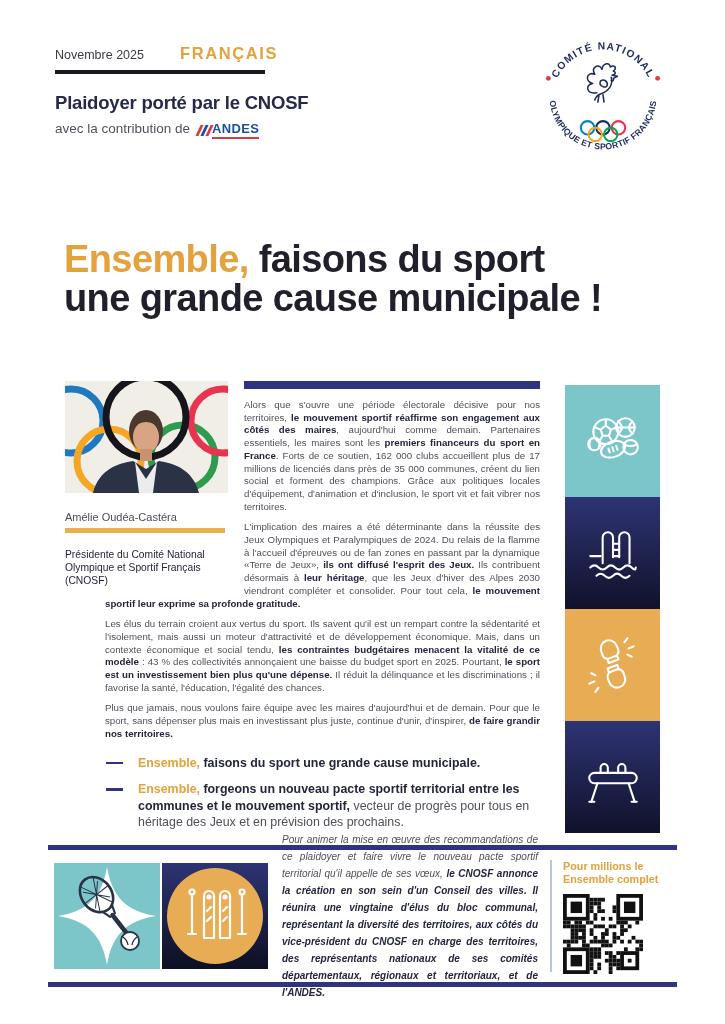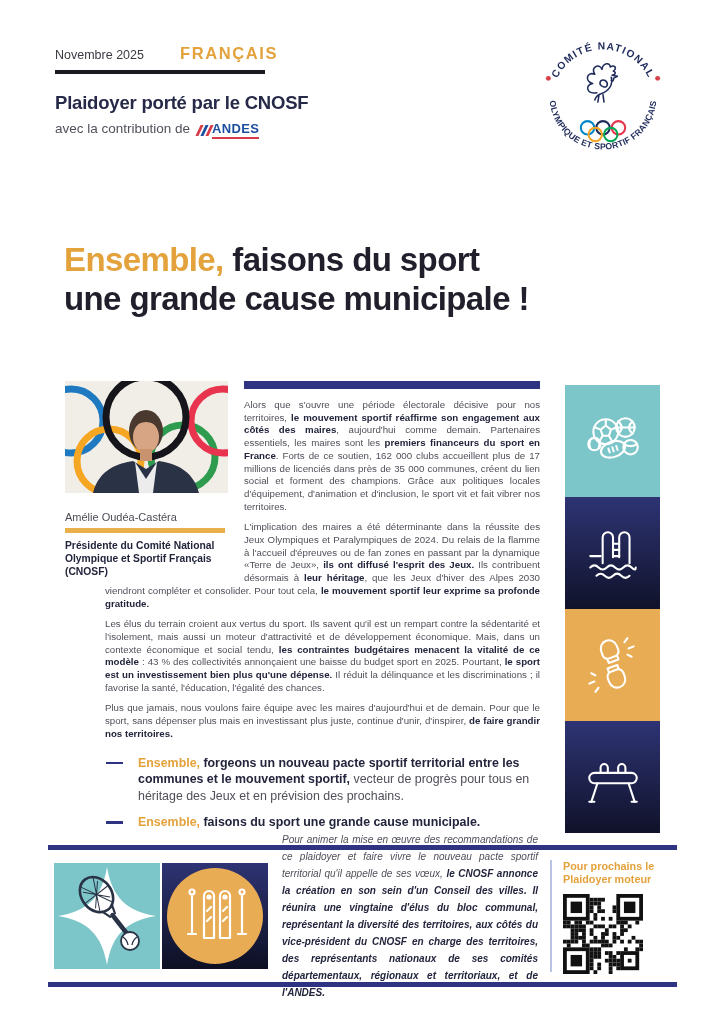--- a/index.html
+++ b/index.html
@@ -18,30 +18,30 @@
   .andes{display:inline-flex;align-items:center;gap:1px;}
   .andes-stripes{display:inline-flex;gap:2px;}
   .andes-stripes i{display:block;width:3px;height:11px;transform:skewX(-25deg);}
   .andes-text{font-size:13px;font-weight:bold;color:#1B4E9E;letter-spacing:0.3px;
               border-bottom:2px solid #D63B47;padding-bottom:1px;}
 
   
   .cnosf{position:absolute;left:536px;top:33px;width:134px;height:134px;}
 
   
-  .hero{position:absolute;left:64px;top:240px;width:620px;font-size:33px;line-height:39px;
+  .hero{position:absolute;left:64px;top:240px;width:620px;font-size:38px;line-height:39px;
         font-weight:bold;letter-spacing:-0.6px;color:#201F2B;}
 
   
   .article{position:absolute;left:105px;top:381px;width:435px;}
   .figure{float:left;width:163px;margin-left:-40px;margin-right:16px;margin-bottom:6px;}
   .photo{width:163px;height:112px;overflow:hidden;position:relative;background:#f2efe8;}
   .p-name{margin-top:18px;font-size:11px;color:#4B4B55;}
   .p-rule{margin-top:5px;width:160px;height:5px;background:#E9B04C;}
-  .p-role{margin-top:6px;width:158px;font-size:10.3px;font-weight:bold;color:#23253D;line-height:1.28;}
+  .p-role{margin-top:15px;width:158px;font-size:10.3px;font-weight:normal;color:#23253D;line-height:1.28;}
   .topbar{overflow:hidden;height:8px;background:#2E3482;margin-bottom:10px;}
   .article p{margin:0 0 8px 0;font-size:9.7px;line-height:12.7px;text-align:justify;}
   .bullets{margin-top:14px;}
   .bullet{position:relative;padding-left:33px;margin-bottom:10px;font-size:12.4px;line-height:16.5px;color:#4F4F59;}
   .bullet .dash{position:absolute;left:1px;top:7px;width:17px;height:2.5px;background:#2E3482;}
 
   
   .sidebar{position:absolute;left:565px;top:385px;width:95px;}
   .tile{width:95px;height:112px;display:flex;align-items:center;justify-content:center;}
   .tile.teal{background:#7CC6C9;}
@@ -155,25 +155,25 @@
 
     <div class="topbar"></div>
     <p><span>Alors que s'ouvre une période électorale décisive pour nos territoires, </span><span class="b">le mouvement sportif réaffirme son engagement aux côtés des maires</span><span>, aujourd'hui comme demain. Partenaires essentiels, les maires sont les </span><span class="b">premiers financeurs du sport en France</span><span>. Forts de ce soutien, 162 000 clubs accueillent plus de 17 millions de licenciés dans près de 35 000 communes, créent du lien social et forment des champions. Grâce aux politiques locales d'équipement, d'animation et d'inclusion, le sport vit et fait vibrer nos territoires.</span></p>
     <p><span>L'implication des maires a été déterminante dans la réussite des Jeux Olympiques et Paralympiques de 2024. Du relais de la flamme à l'accueil d'épreuves ou de fan zones en passant par la dynamique «Terre de Jeux», </span><span class="b">ils ont diffusé l'esprit des Jeux.</span><span> Ils contribuent désormais à </span><span class="b">leur héritage</span><span>, que les Jeux d'hiver des Alpes 2030 viendront compléter et consolider. Pour tout cela, </span><span class="b">le mouvement sportif leur exprime sa profonde gratitude.</span></p>
     <p><span>Les élus du terrain croient aux vertus du sport. Ils savent qu'il est un rempart contre la sédentarité et l'isolement, mais aussi un moteur d'attractivité et de développement économique. Mais, dans un contexte économique et social tendu, </span><span class="b">les contraintes budgétaires menacent la vitalité de ce modèle</span><span> : 43 % des collectivités annonçaient une baisse du budget sport en 2025. Pourtant, </span><span class="b">le sport est un investissement bien plus qu'une dépense.</span><span> Il réduit la délinquance et les discriminations ; il favorise la santé, l'éducation, l'égalité des chances.</span></p>
     <p><span>Plus que jamais, nous voulons faire équipe avec les maires d'aujourd'hui et de demain. Pour que le sport, sans dépenser plus mais en investissant plus juste, continue d'unir, d'inspirer, </span><span class="b">de faire grandir nos territoires.</span></p>
 
     <div class="bullets">
       <div class="bullet">
         <span class="dash"></span>
-        <span><span class="b" style="color: rgb(227, 162, 60);">Ensemble,</span><span class="b"> forgeons un nouveau pacte sportif territorial entre les communes et le mouvement sportif,</span><span> vecteur de progrès pour tous en héritage des Jeux et en prévision des prochains.</span></span>
+        <span><span class="b" style="color: rgb(227, 162, 60);">Ensemble,</span><span class="b"> faisons du sport une grande cause municipale.</span></span>
       </div>
       <div class="bullet">
         <span class="dash"></span>
-        <span><span class="b" style="color: rgb(227, 162, 60);">Ensemble,</span><span class="b"> faisons du sport une grande cause municipale.</span></span>
+        <span><span class="b" style="color: rgb(227, 162, 60);">Ensemble,</span><span class="b"> forgeons un nouveau pacte sportif territorial entre les communes et le mouvement sportif,</span><span> vecteur de progrès pour tous en héritage des Jeux et en prévision des prochains.</span></span>
       </div>
     </div>
   </div>
 
   <div class="sidebar">
     <div class="tile teal">
       <svg viewBox="0 0 60 60" width="62" height="62" stroke-width="1.8">
         <circle cx="23" cy="21" r="12"></circle>
         <path d="M23,15 l5,4 -2,6 h-6 l-2,-6 Z M23,15 v-5 M28,19 l5,-2 M26,25 l3,5 M20,25 l-3,5 M18,19 l-5,-2"></path>
         <circle cx="42" cy="17" r="9"></circle>
@@ -251,22 +251,22 @@
             <path d="M61,48 l4,-4 M61,58 l4,-4"></path>
           <circle cx="80" cy="29" r="2.5"></circle>
             <path d="M80,33 v37 M76,71 h8"></path>
         </svg>
       </div>
     </div>
     <div class="f-text"><span>Pour animer la mise en œuvre des recommandations de ce plaidoyer et faire vivre le nouveau pacte sportif territorial qu'il appelle de ses vœux, </span><span class="b">le CNOSF annonce la création en son sein d'un Conseil des villes. Il réunira une vingtaine d'élus du bloc communal, représentant la diversité des territoires, aux côtés du vice-président du CNOSF en charge des territoires, des représentants nationaux de ses comités départementaux, régionaux et territoriaux, et de l'ANDES.</span></div>
     <div class="f-divider"></div>
     <div class="qr-col">
       <div class="qr-title">
-        <div>Pour prochains le</div>
-        <div>Plaidoyer moteur</div>
+        <div>Pour millions le</div>
+        <div>Ensemble complet</div>
       </div>
       <div class="qr-box">
         <svg viewBox="0 0 84 84" width="80" height="80">
           <rect width="84" height="84" fill="#fff"></rect>
           <g fill="#111">
             <rect x="0" y="0" width="28" height="28"></rect>
               <rect x="56" y="0" width="28" height="28"></rect>
             <rect x="0" y="56" width="28" height="28"></rect>
               <rect x="60" y="60" width="20" height="20"></rect>
           </g>

